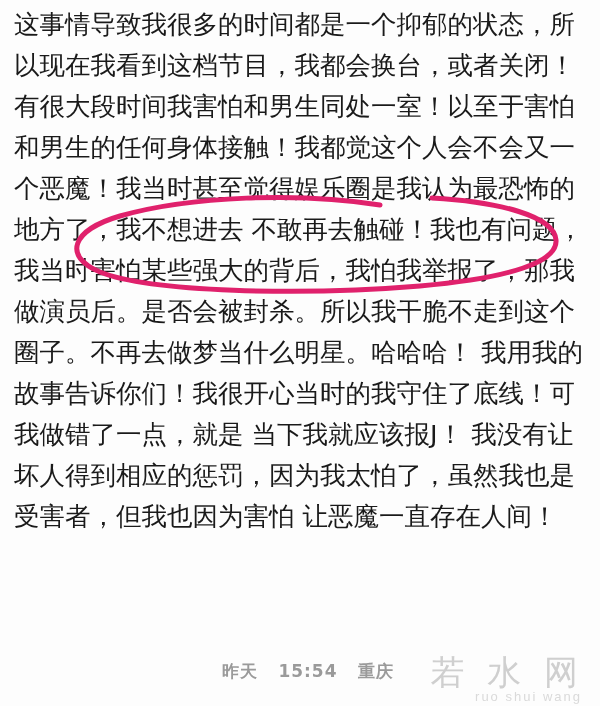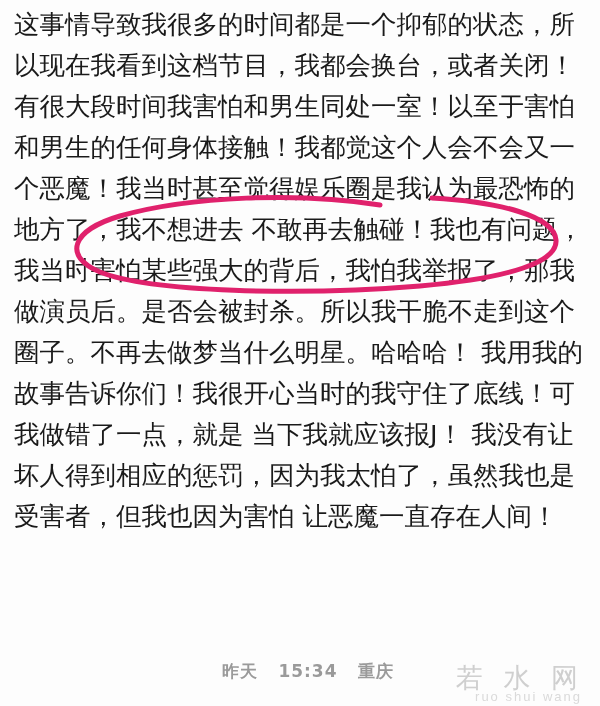--- a/index.html
+++ b/index.html
@@ -52,21 +52,21 @@
     left: 0;
     top: 0;
     width: 600px;
     height: 706px;
     pointer-events: none;
   }
   #watermark {
     position: absolute;
     right: 16px;
     bottom: 10px;
-    font-size: 27px;
+    font-size: 34px;
     color: #cfcfcf;
     font-family: "DejaVu Sans", "Liberation Sans", sans-serif;
     letter-spacing: 6px;
     font-weight: 400;
   }
   #watermark-sub {
     position: absolute;
     right: 18px;
     bottom: 2px;
     font-size: 13px;
@@ -77,21 +77,21 @@
 </style>
 </head>
 <body>
 
 <div id="page">
 
   <div id="post-body">这事情导致我很多的时间都是一个抑郁的状态，所以现在我看到这档节目，我都会换台，或者关闭！有很大段时间我害怕和男生同处一室！以至于害怕和男生的任何身体接触！我都觉这个人会不会又一个恶魔！我当时甚至觉得娱乐圈是我认为最恐怖的地方了，我不想进去 不敢再去触碰！我也有问题，我当时害怕某些强大的背后，我怕我举报了，那我做演员后。是否会被封杀。所以我干脆不走到这个圈子。不再去做梦当什么明星。哈哈哈！ 我用我的故事告诉你们！我很开心当时的我守住了底线！可我做错了一点，就是 当下我就应该报J！ 我没有让坏人得到相应的惩罚，因为我太怕了，虽然我也是受害者，但我也因为害怕 让恶魔一直存在人间！</div>
 
   <div id="meta-row">
     <span>昨天</span>
-    <span>15:34</span>
+    <span>15:54</span>
     <span>重庆</span>
   </div>
 
   <svg id="annotation-layer" viewBox="0 0 600 706">
     <path d="M 380 205 C 300 192, 190 196, 120 216 C 72 230, 62 256, 100 272 C 150 292, 300 296, 420 286 C 510 278, 558 262, 556 240 C 554 216, 500 202, 432 198" fill="none" stroke="#e0216c" stroke-width="5" stroke-linecap="round"></path>
   </svg>
 
   <div id="watermark">若 水 网</div>
   <div id="watermark-sub">ruo shui wang</div>
 

